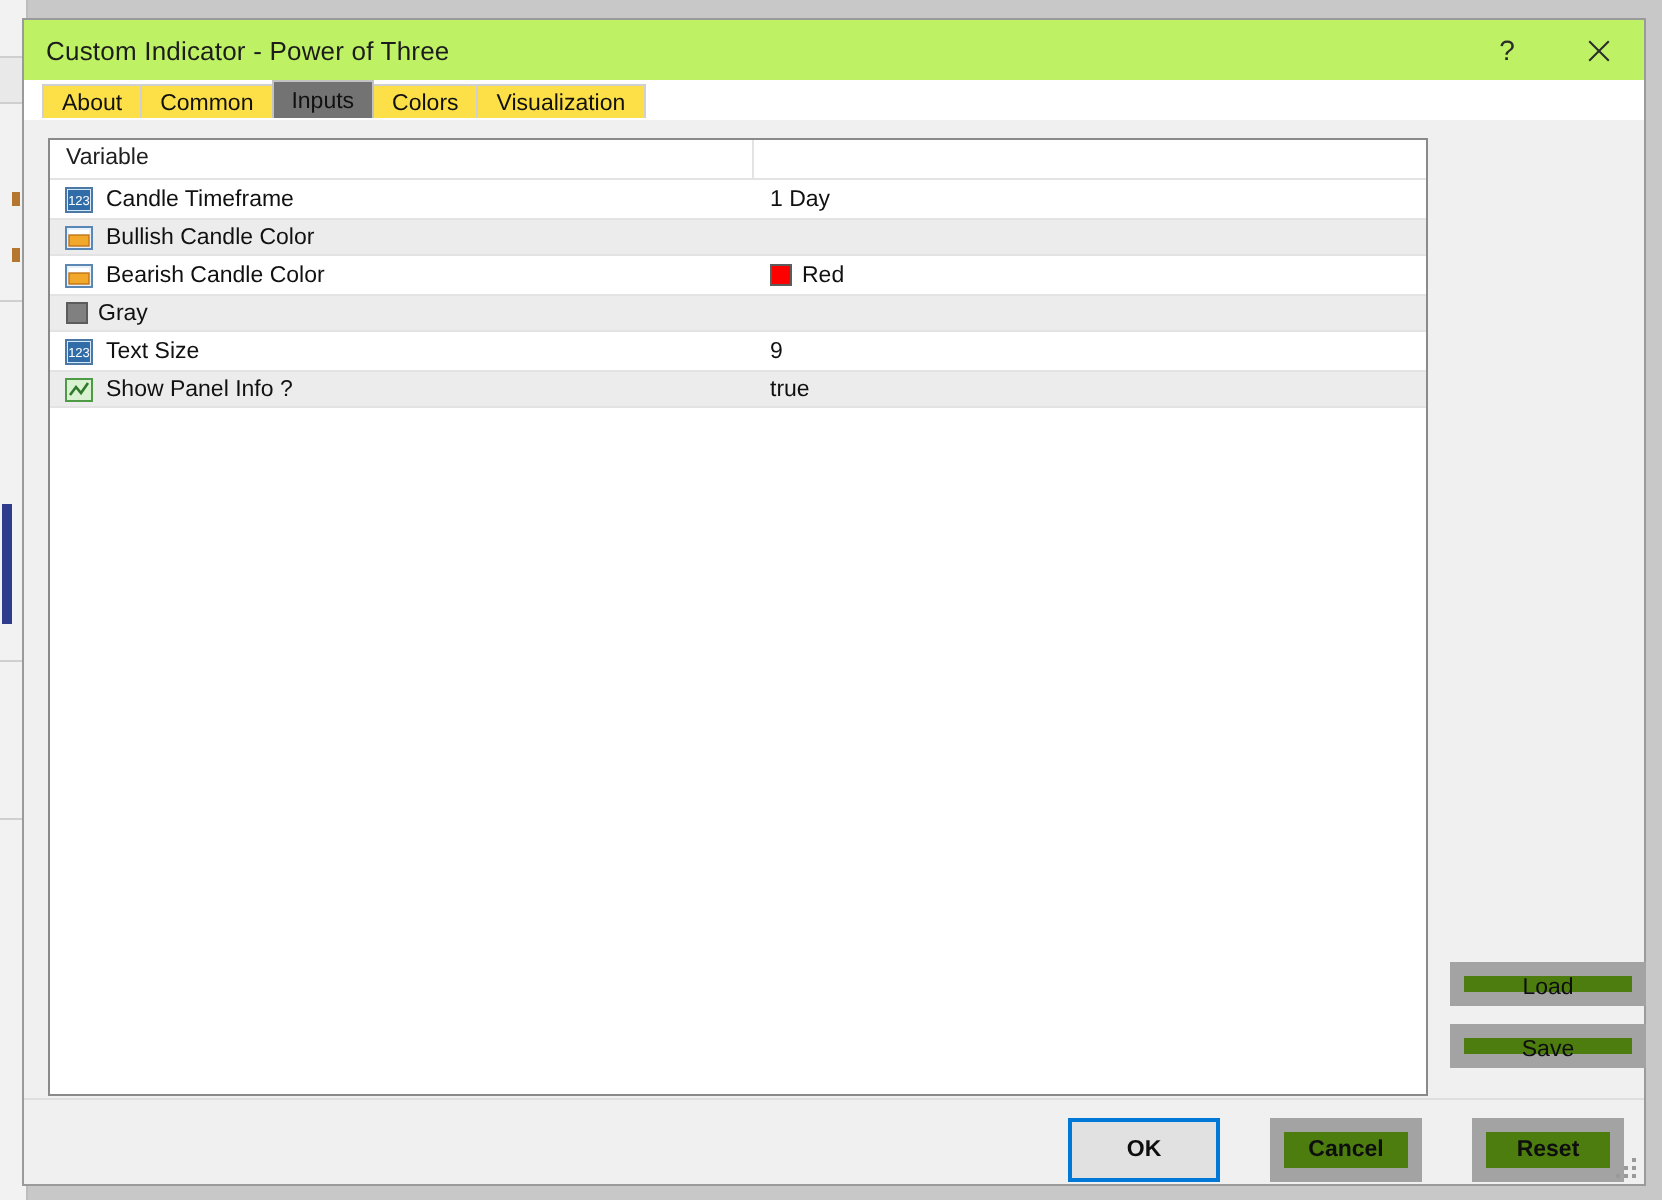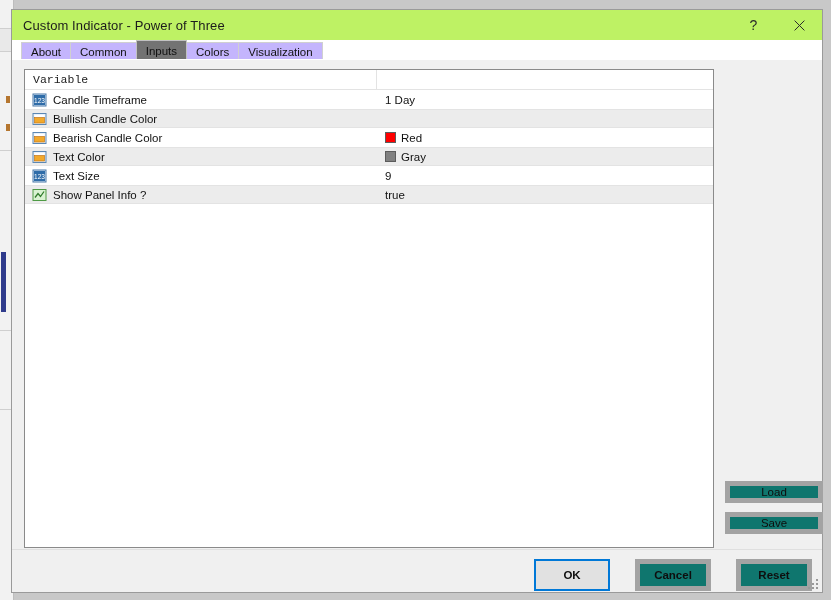--- a/index.html
+++ b/index.html
@@ -126,21 +126,21 @@
   }
   .tab {
     font-size: 11.5px;
     color: #111;
     padding: 2px 9px 2px 9px;
     height: 17px;
     line-height: 14px;
     box-sizing: border-box;
     border: 1px solid #d0d0d0;
     border-bottom: none;
-    background: #c4b5fd;
+    background: #fde047;
     margin-right: -1px;
     position: relative;
     cursor: default;
     white-space: nowrap;
   }
   .tab.selected {
     background: #737373;
     border-color: #c2c2c2;
     height: 19px;
     line-height: 15px;
@@ -174,21 +174,20 @@
     background: #ffffff;
     border-bottom: 1px solid #e3e3e3;
     box-sizing: border-box;
   }
   .lv-header .hcell {
     font-size: 11.5px;
     color: #202020;
     padding: 3px 0 0 8px;
     box-sizing: border-box;
     cursor: default;
-    font-family: Liberation Mono, monospace;
   }
   .hcell.col-var { width: 352px; border-right: 1px solid #e3e3e3; }
   .hcell.col-val { flex: 1; }
 
   .lv-rows { }
   .lv-row {
     display: flex;
     height: 19px;
     align-items: center;
     box-sizing: border-box;
@@ -237,22 +236,22 @@
   .side-buttons {
     position: absolute;
     left: 713px;
     top: 421px;
     width: 98px;
   }
   .btn {
     font-family: "Liberation Sans", sans-serif;
     font-size: 11.5px;
     color: #0e0e0e;
-    background: #0f766e;
-    border: 5px solid #a3a3a3;
+    background: #4d7c0f;
+    border: 7px solid #a3a3a3;
     box-sizing: border-box;
     cursor: default;
     padding: 0;
   }
   .side-buttons .btn {
     display: block;
     width: 98px;
     height: 22px;
     margin-bottom: 9px;
   }
@@ -377,28 +376,20 @@
             </svg>
             <span class="var-label">Bearish Candle Color</span>
           </div>
           <div class="cell-val">
             <span class="swatch" style="background:#ff0000"></span>
             <span class="val-label">Red</span>
           </div>
         </div>
 
         <div class="lv-row alt">
-          <div class="cell-var">
-            <svg class="row-icon" viewBox="0 0 15 14">
-              <rect x="1" y="1.5" width="13" height="11" fill="#e8f1f9" stroke="#5b87b4" stroke-width="1"></rect>
-              <rect x="2.5" y="3" width="10" height="8" fill="#ffffff"></rect>
-              <rect x="2.5" y="5.5" width="10" height="5.5" fill="#f2a92b" stroke="#c2761a" stroke-width="0.7"></rect>
-            </svg>
-            <span class="var-label">Text Color</span>
-          </div>
           <div class="cell-val">
             <span class="swatch" style="background:#808080"></span>
             <span class="val-label">Gray</span>
           </div>
         </div>
 
         <div class="lv-row">
           <div class="cell-var">
             <svg class="row-icon" viewBox="0 0 15 14">
               <rect x="1" y="1" width="13" height="12" fill="#d6e7f7" stroke="#4a79a8" stroke-width="1"></rect>

